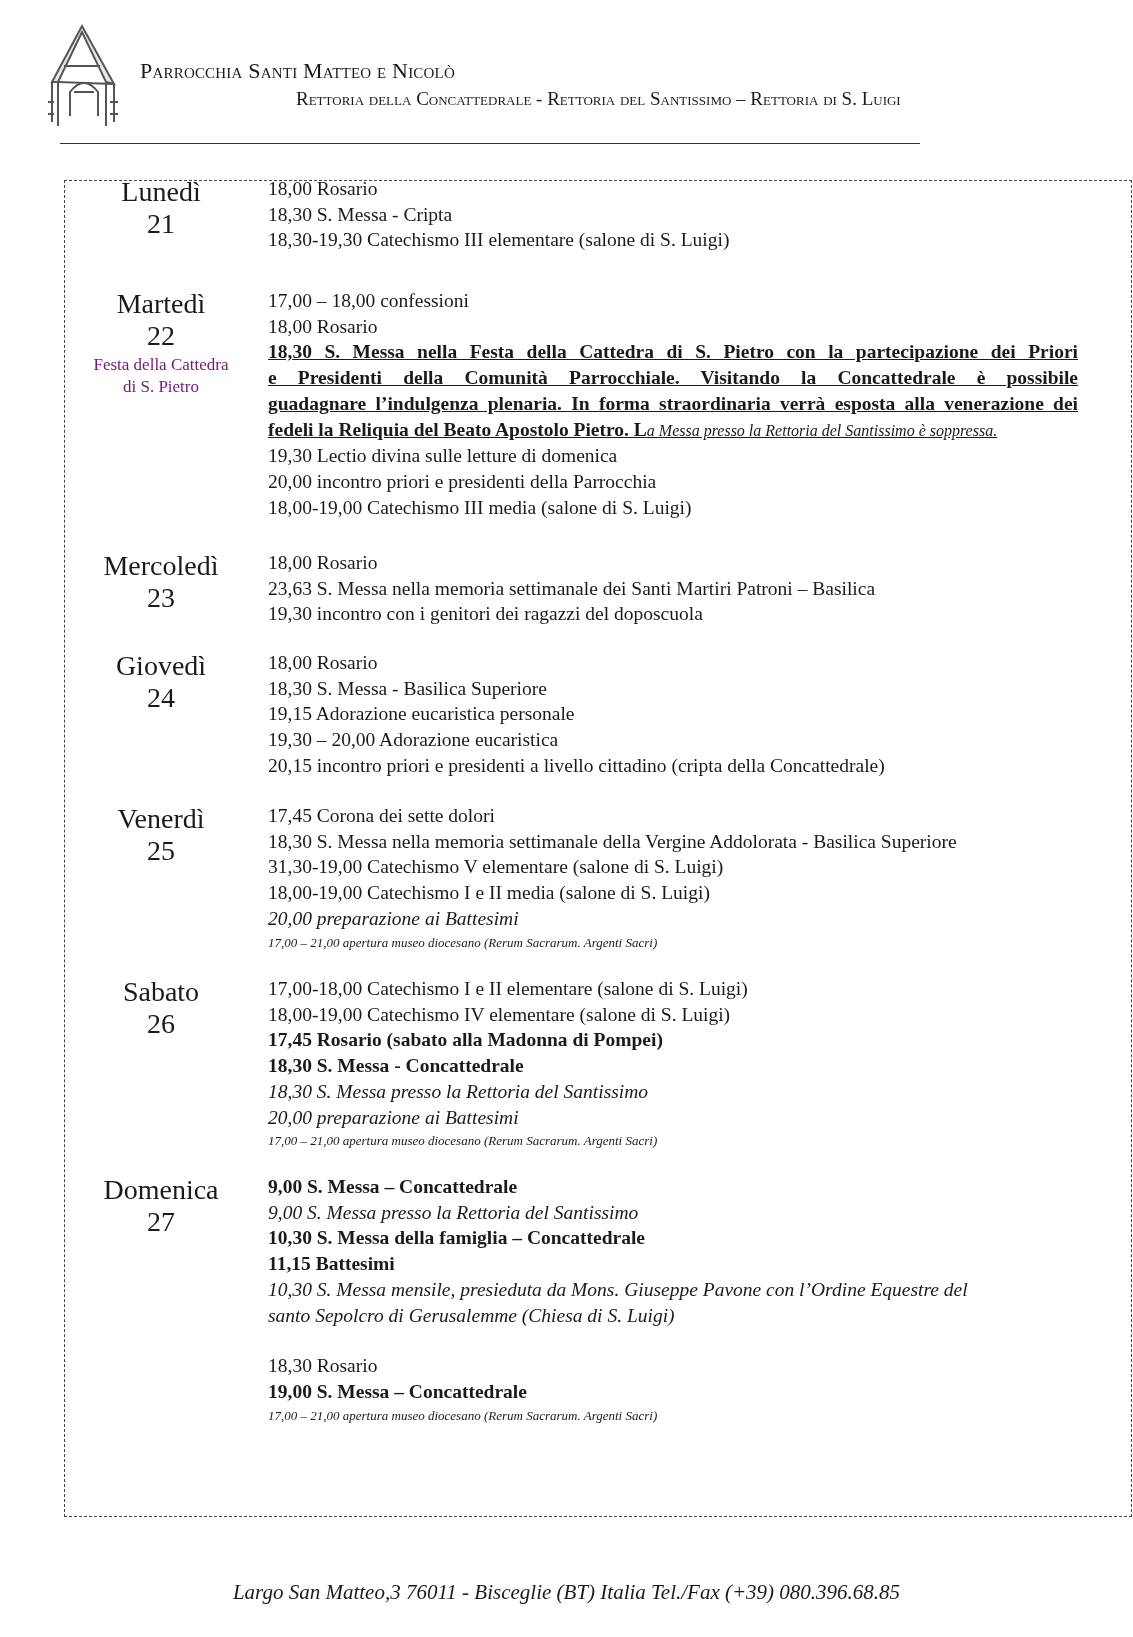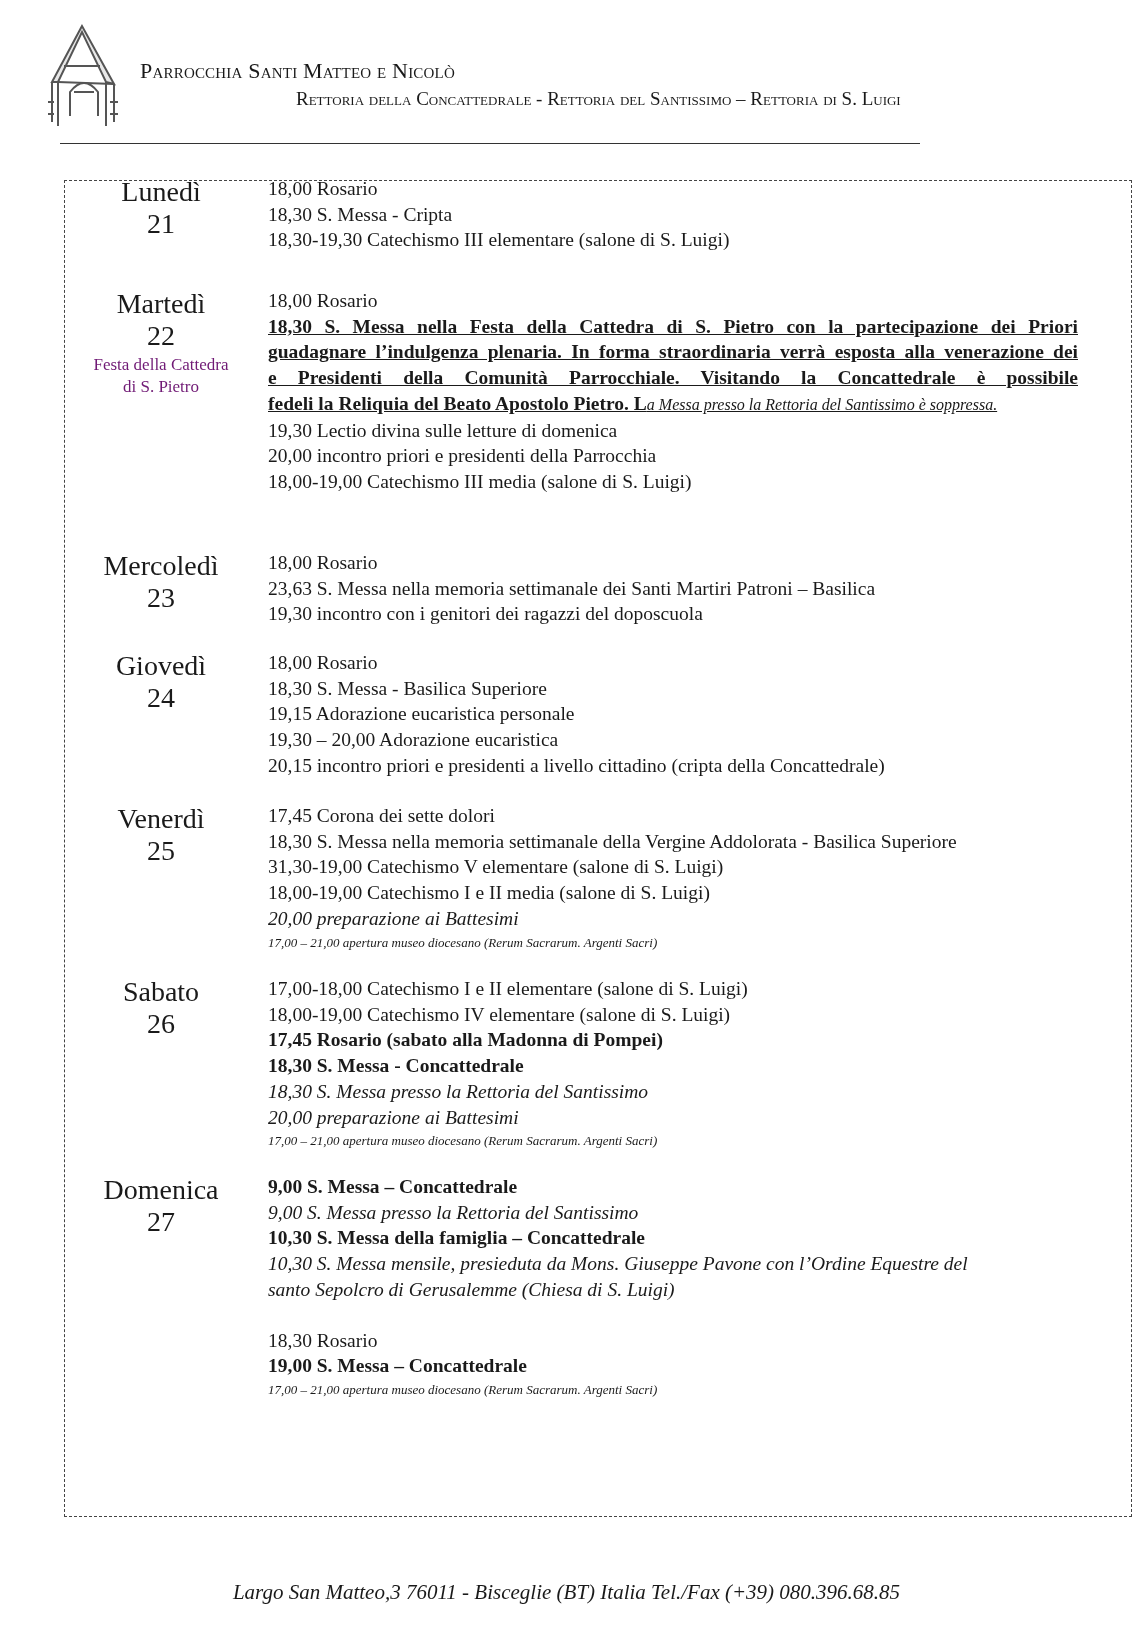--- a/index.html
+++ b/index.html
@@ -56,24 +56,25 @@
 </div>
 
 <div class="day" style="top:288px;">
   <div class="day-label">
     <span>Martedì</span>
     <span class="num">22</span>
     <span class="note">Festa della Cattedra</span>
     <span class="note" style="margin-top:0">di S. Pietro</span>
   </div>
   <div class="events">
+    <div class="ev">17,00 – 18,00 confessioni</div>
     <div class="ev">18,00 Rosario</div>
     <div class="justify" style="width:810px">18,30 S. Messa nella Festa della Cattedra di S. Pietro con la partecipazione dei Priori</div>
+    <div class="justify" style="width:810px">e Presidenti della Comunità Parrocchiale. Visitando la Concattedrale è possibile</div>
     <div class="justify" style="width:810px">guadagnare l’indulgenza plenaria. In forma straordinaria verrà esposta alla venerazione dei</div>
-    <div class="justify" style="width:810px">e Presidenti della Comunità Parrocchiale. Visitando la Concattedrale è possibile</div>
     <div style="font-weight:bold; text-decoration:underline; white-space:nowrap;"><span>fedeli la Reliquia del Beato Apostolo Pietro. L</span><span class="inline-it">a Messa presso la Rettoria del Santissimo è soppressa.</span></div>
     <div class="ev">19,30 Lectio divina sulle letture di domenica</div>
     <div class="ev">20,00 incontro priori e presidenti della Parrocchia</div>
     <div class="ev">18,00-19,00 Catechismo III media (salone di S. Luigi)</div>
   </div>
 </div>
 
 <div class="day" style="top:550px;">
   <div class="day-label">
     <span>Mercoledì</span>
@@ -133,20 +134,21 @@
 
 <div class="day" style="top:1174px;">
   <div class="day-label">
     <span>Domenica</span>
     <span class="num">27</span>
   </div>
   <div class="events">
     <div class="ev bold">9,00 S. Messa – Concattedrale</div>
     <div class="ev italic">9,00 S. Messa presso la Rettoria del Santissimo</div>
     <div class="ev bold">10,30 S. Messa della famiglia – Concattedrale</div>
+    <div class="ev bold">11,15 Battesimi</div>
     <div class="ev italic">10,30 S. Messa mensile, presieduta da Mons. Giuseppe Pavone con l’Ordine Equestre del</div>
     <div class="ev italic">santo Sepolcro di Gerusalemme (Chiesa di S. Luigi)</div>
     <div class="ev" style="height:25px"></div>
     <div class="ev">18,30 Rosario</div>
     <div class="ev bold">19,00 S. Messa – Concattedrale</div>
     <div class="ev small">17,00 – 21,00 apertura museo diocesano (Rerum Sacrarum. Argenti Sacri)</div>
   </div>
 </div>
 
 <div class="footer">Largo San Matteo,3  76011 - Bisceglie (BT) Italia Tel./Fax (+39) 080.396.68.85</div>

